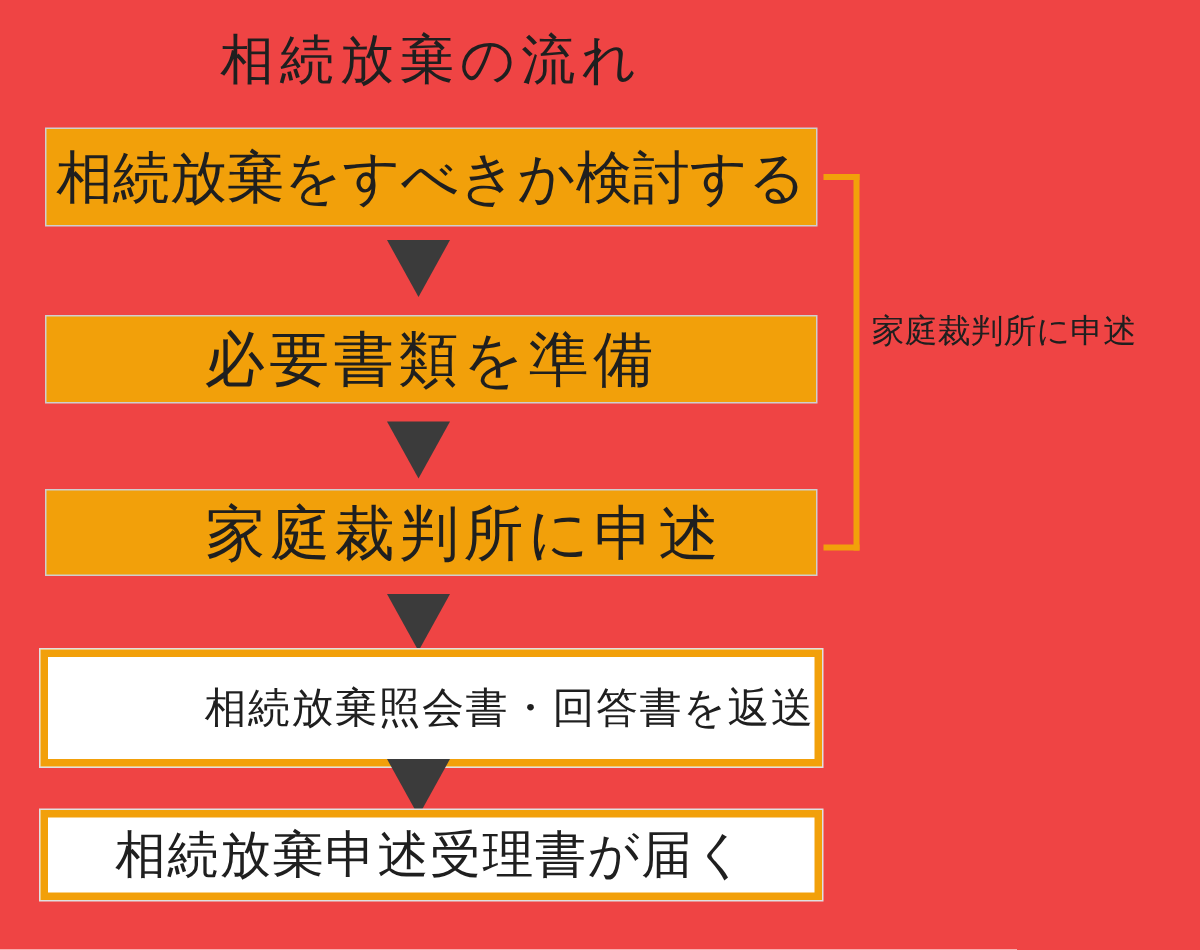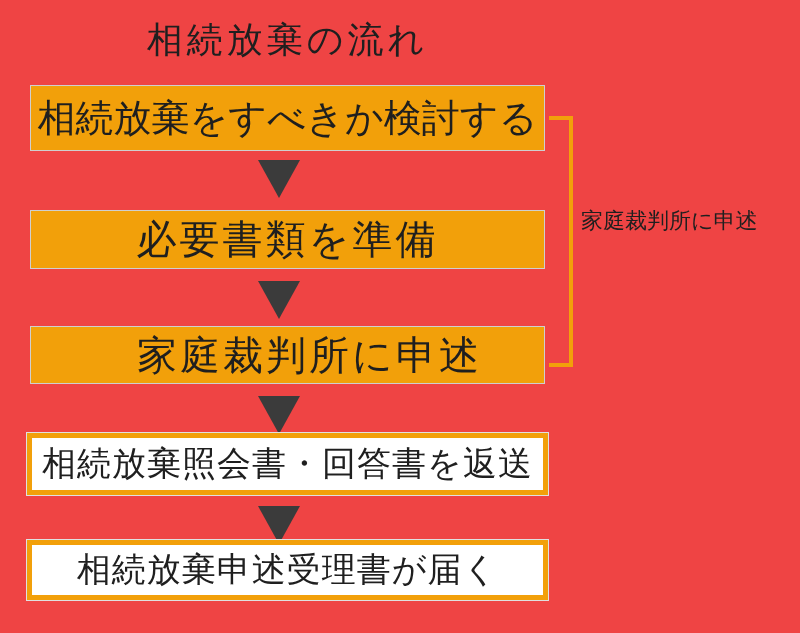--- a/index.html
+++ b/index.html
@@ -41,21 +41,21 @@
     left: 27px;
     width: 521px;
     background: #ffffff;
     border: 5px solid #F2A00A;
     box-shadow: 0 0 0 1px #e0e0e0;
   }
   .b1 { top: 86px;  height: 64px; font-size: 38px; letter-spacing: 0; }
   .b2 { top: 211px; height: 57px; font-size: 40px; letter-spacing: 3px; }
   .b3 { top: 327px; height: 56px; font-size: 40px; letter-spacing: 3px; }
   .b3 .lbl { position: relative; left: 22px; }
-  .b4 { top: 433px; height: 62px; font-size: 34px; letter-spacing: 1px; }
+  .b4 { top: 433px; height: 78px; font-size: 28px; letter-spacing: 1px; justify-content: flex-end; }
   .b5 { top: 540px; height: 60px; font-size: 34px; letter-spacing: 1px; }
   .arrow {
     position: absolute;
     left: 258px;
     width: 0; height: 0;
     border-left: 21px solid transparent;
     border-right: 21px solid transparent;
     border-top: 38px solid #3B3B3B;
   }
   .a1 { top: 160px; }

